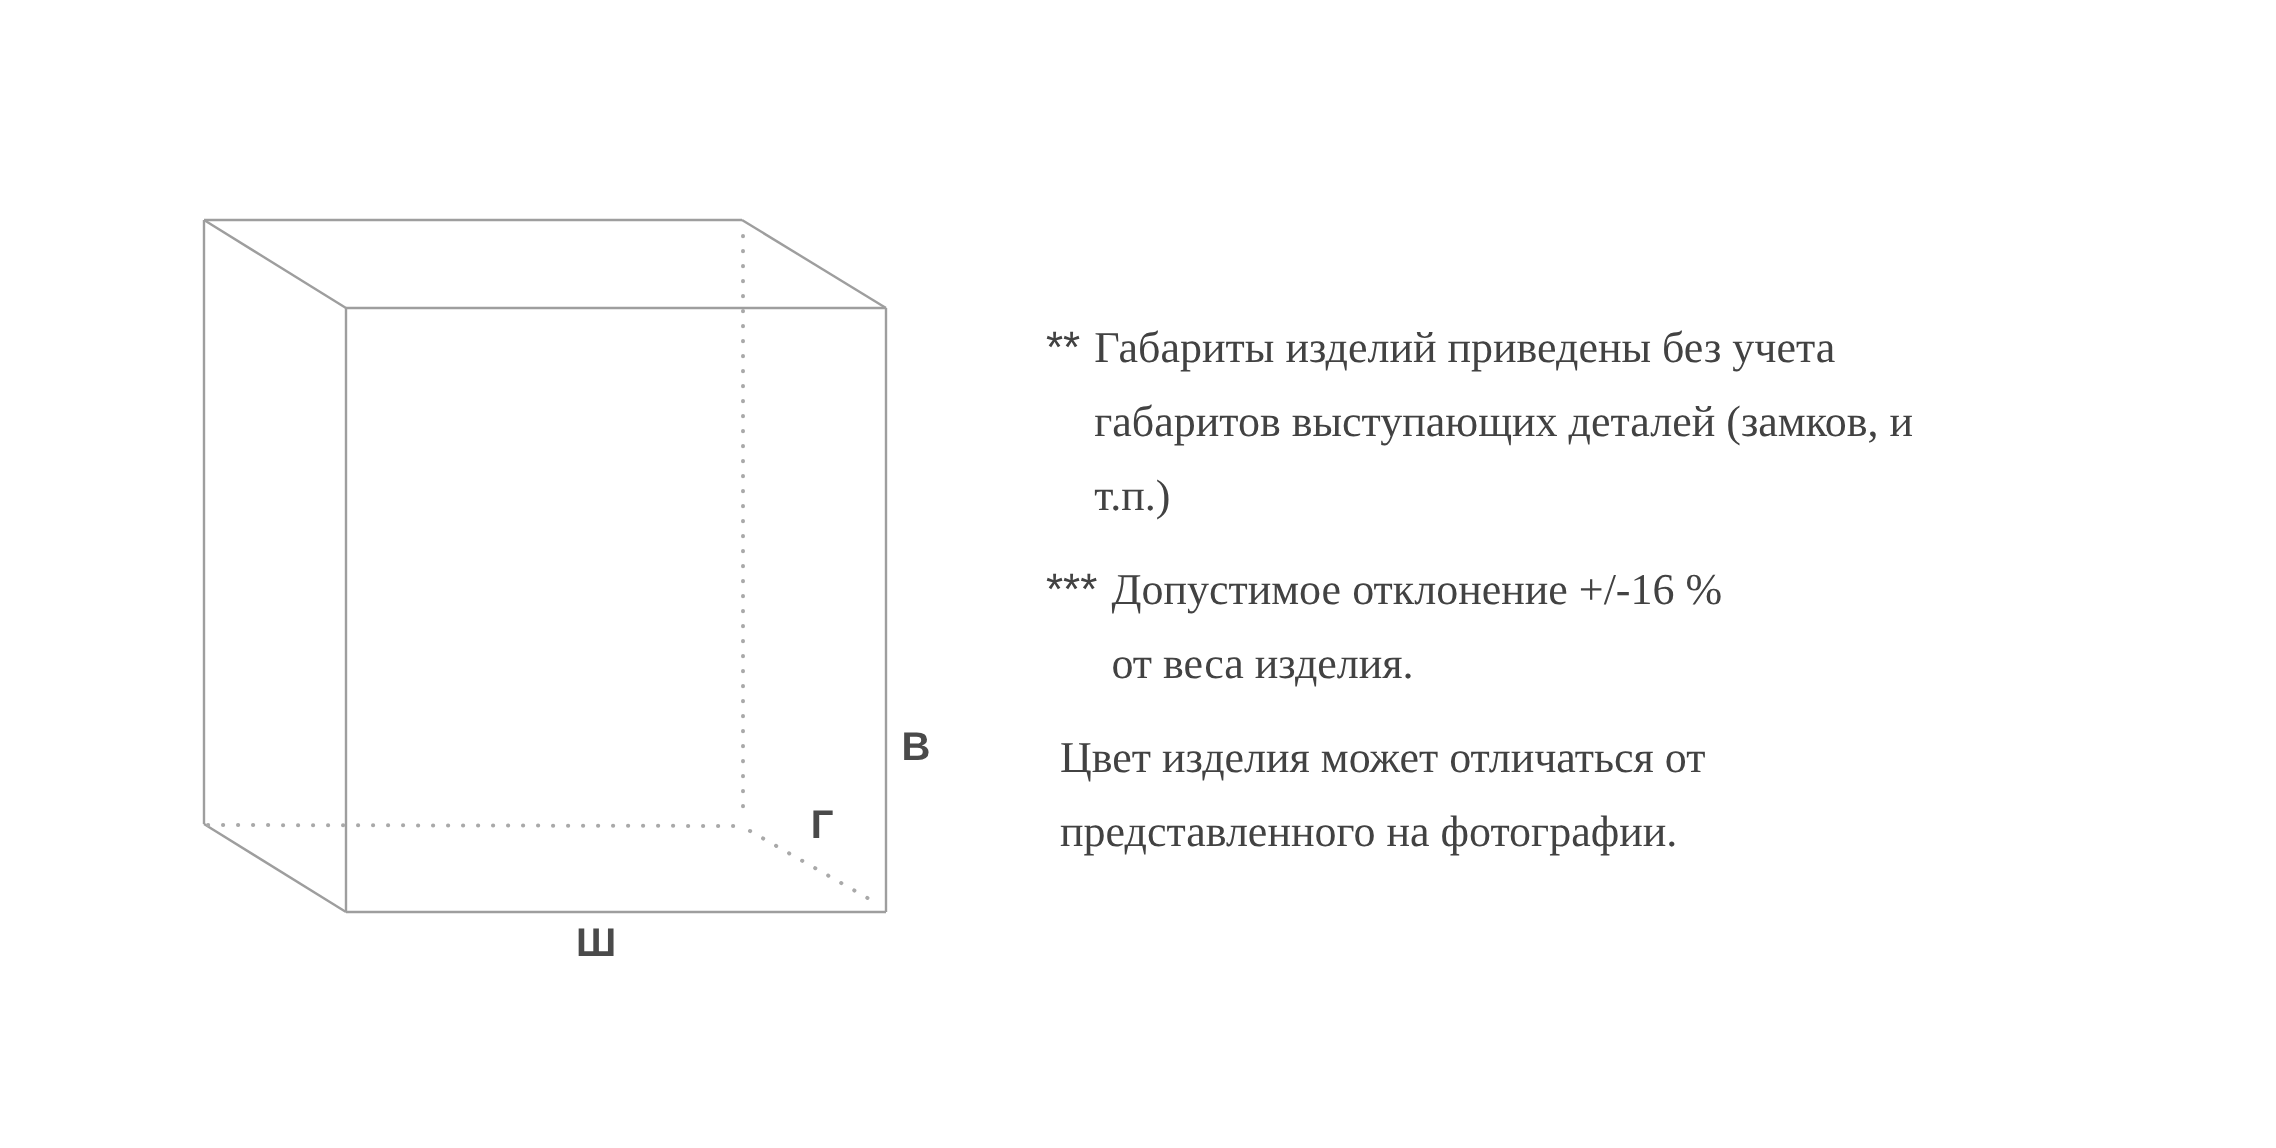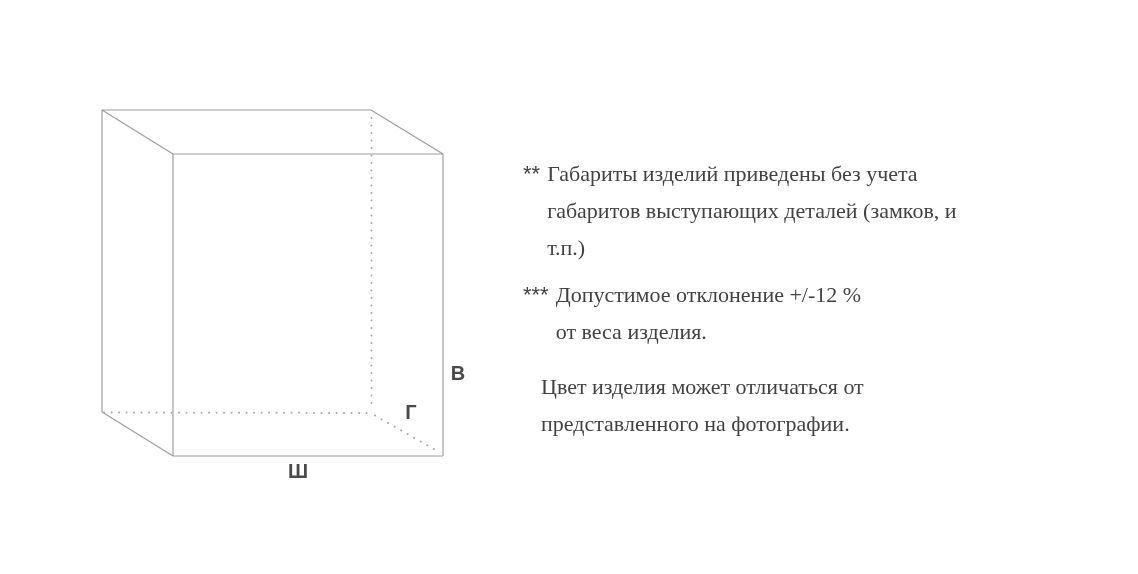--- a/index.html
+++ b/index.html
@@ -53,21 +53,21 @@
     white-space: nowrap;
     margin-right: 7px;
     flex: 0 0 auto;
   }
   .note-text,
   .footer-note {
     white-space: pre-line;
     font-family: Liberation Serif, serif;
   }
   .footer-note {
-    margin: 18px;
+    margin: 7px;
   }
 </style>
 </head>
 <body>
 
 <div class="page">
 
   <svg class="diagram-svg" width="500" height="574" viewBox="0 0 500 574">
 
     <line class="edge-solid" x1="102" y1="110" x2="371" y2="110"></line>
@@ -91,20 +91,20 @@
 
   <div class="notes">
     <div class="note">
       <span class="marker">**</span>
       <span class="note-text">Габариты изделий приведены без учета
 габаритов выступающих деталей (замков, и
 т.п.)</span>
     </div>
     <div class="note">
       <span class="marker">***</span>
-      <span class="note-text">Допустимое отклонение +/-12 %
+      <span class="note-text">Допустимое отклонение +/-16 %
 от веса изделия.</span>
     </div>
     <p class="footer-note">Цвет изделия может отличаться от
 представленного на фотографии.</p>
   </div>
 
 </div>
 
 </body></html>

